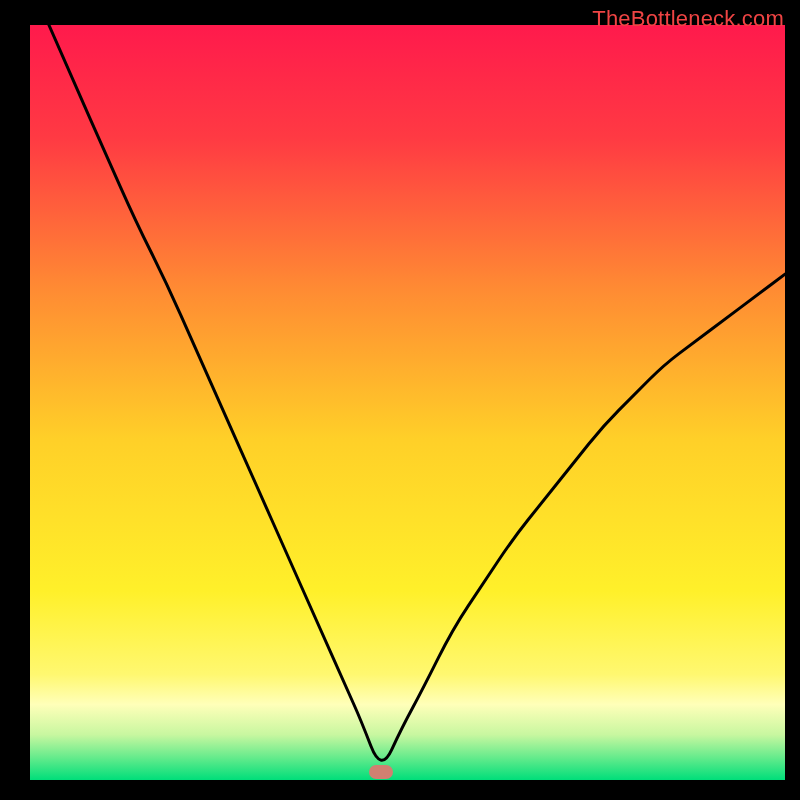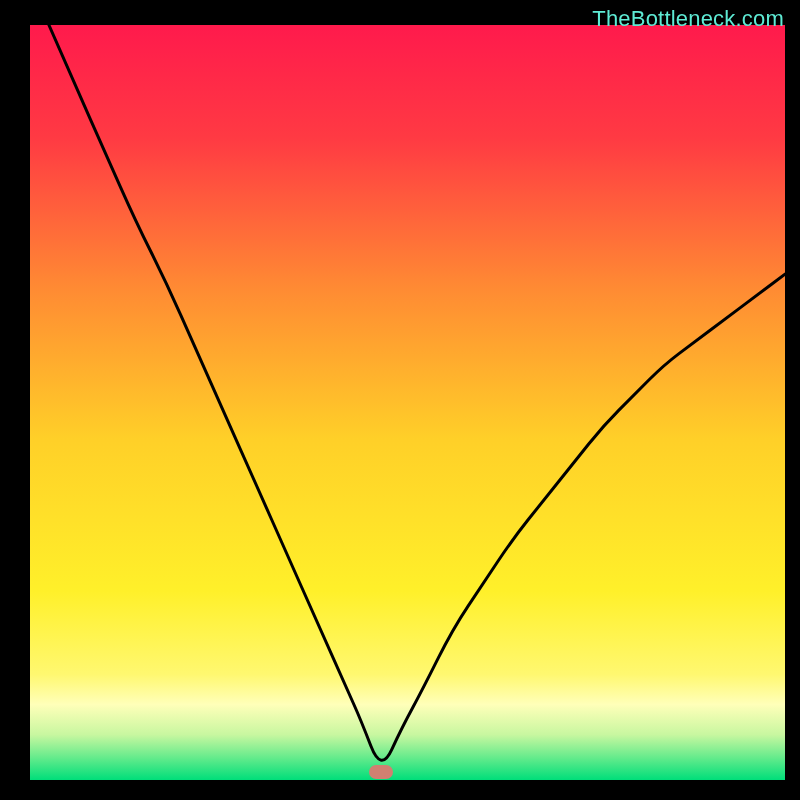--- a/index.html
+++ b/index.html
@@ -31,21 +31,21 @@
     position: absolute;
     left: 0;
     top: 0;
     width: 100%;
     height: 100%;
   }
   .attribution {
     position: absolute;
     top: 6px;
     right: 16px;
-    color: #5eead4;
+    color: #ef4444;
     font-size: 22px;
     font-weight: 500;
     letter-spacing: 0.2px;
   }
   svg.curve {
     position: absolute;
     left: 0;
     top: 0;
     width: 100%;
     height: 100%;

